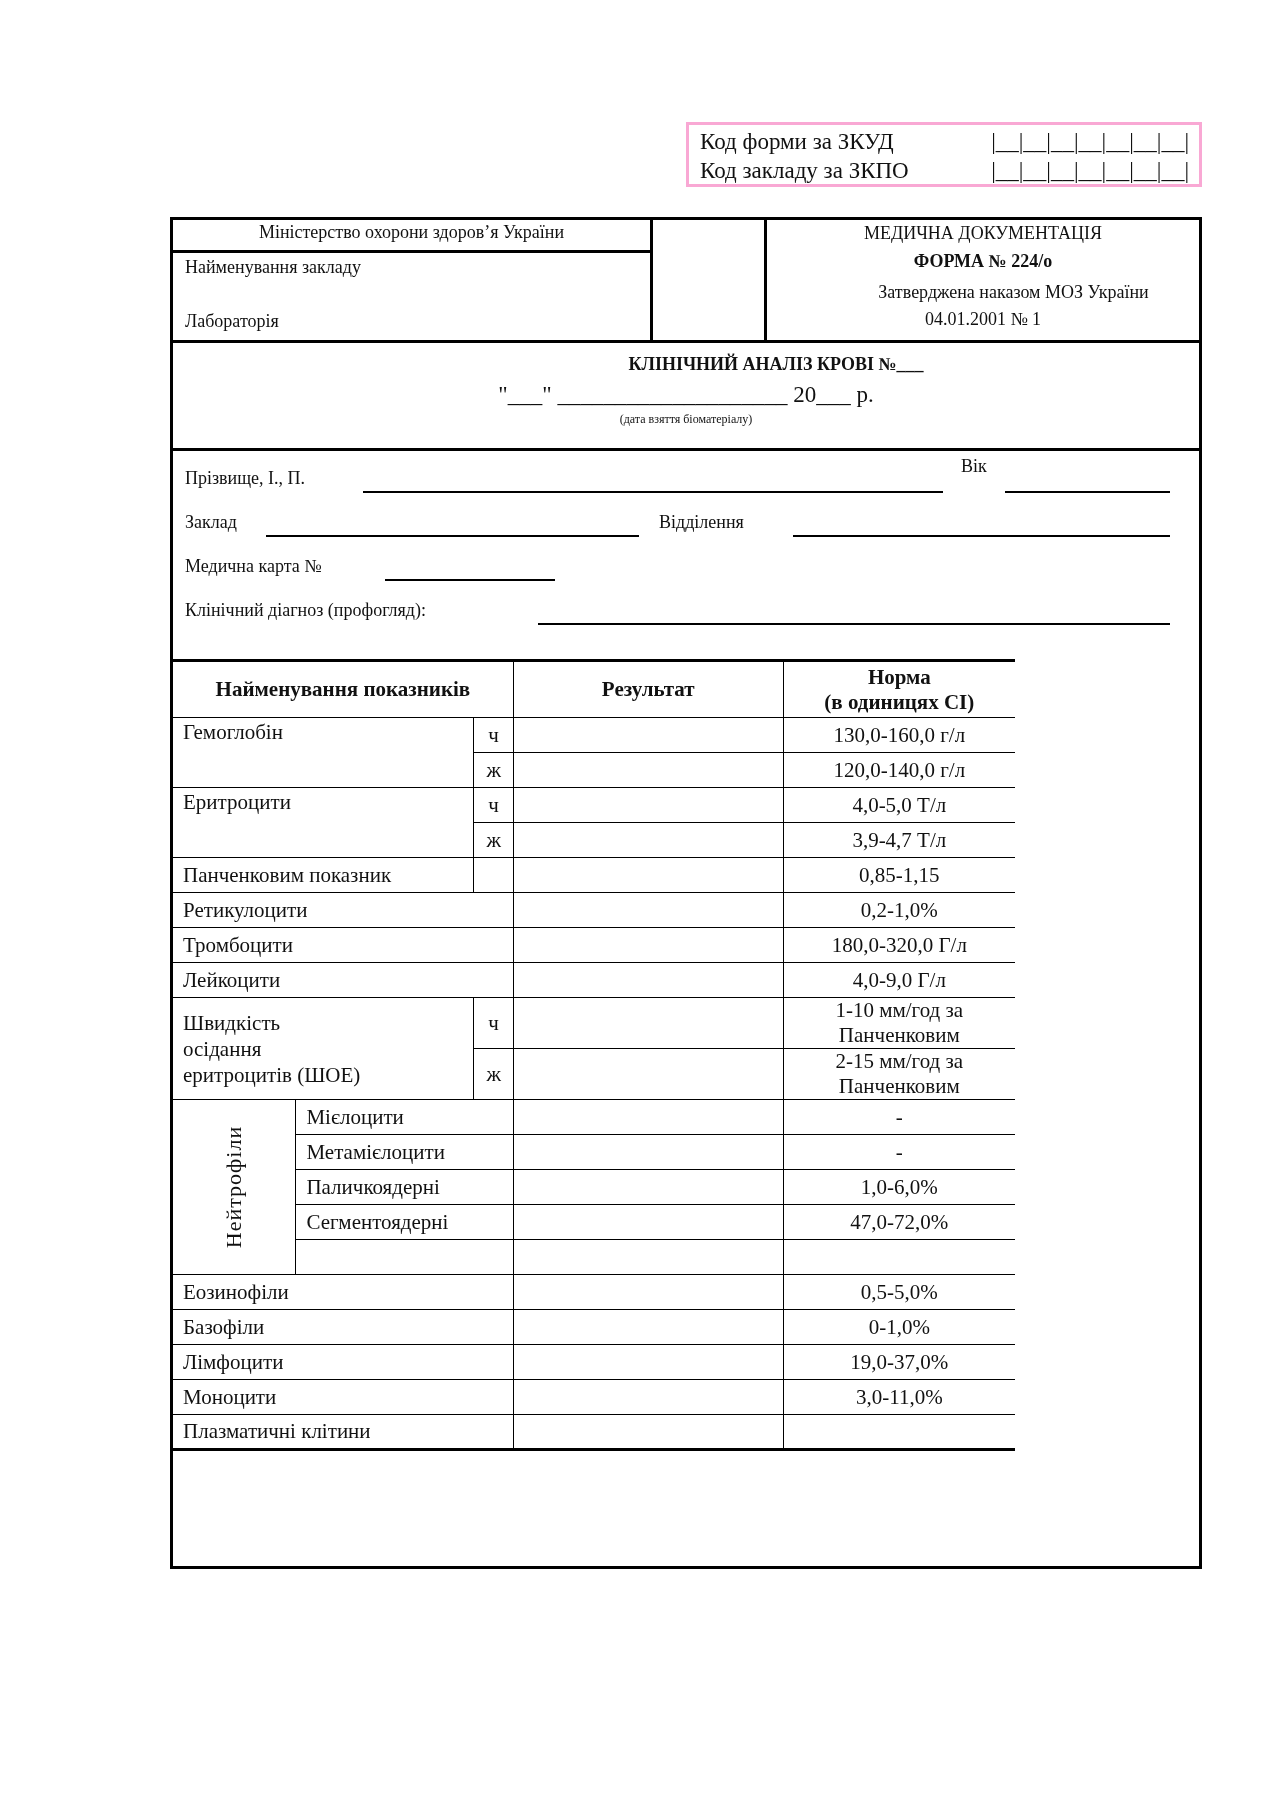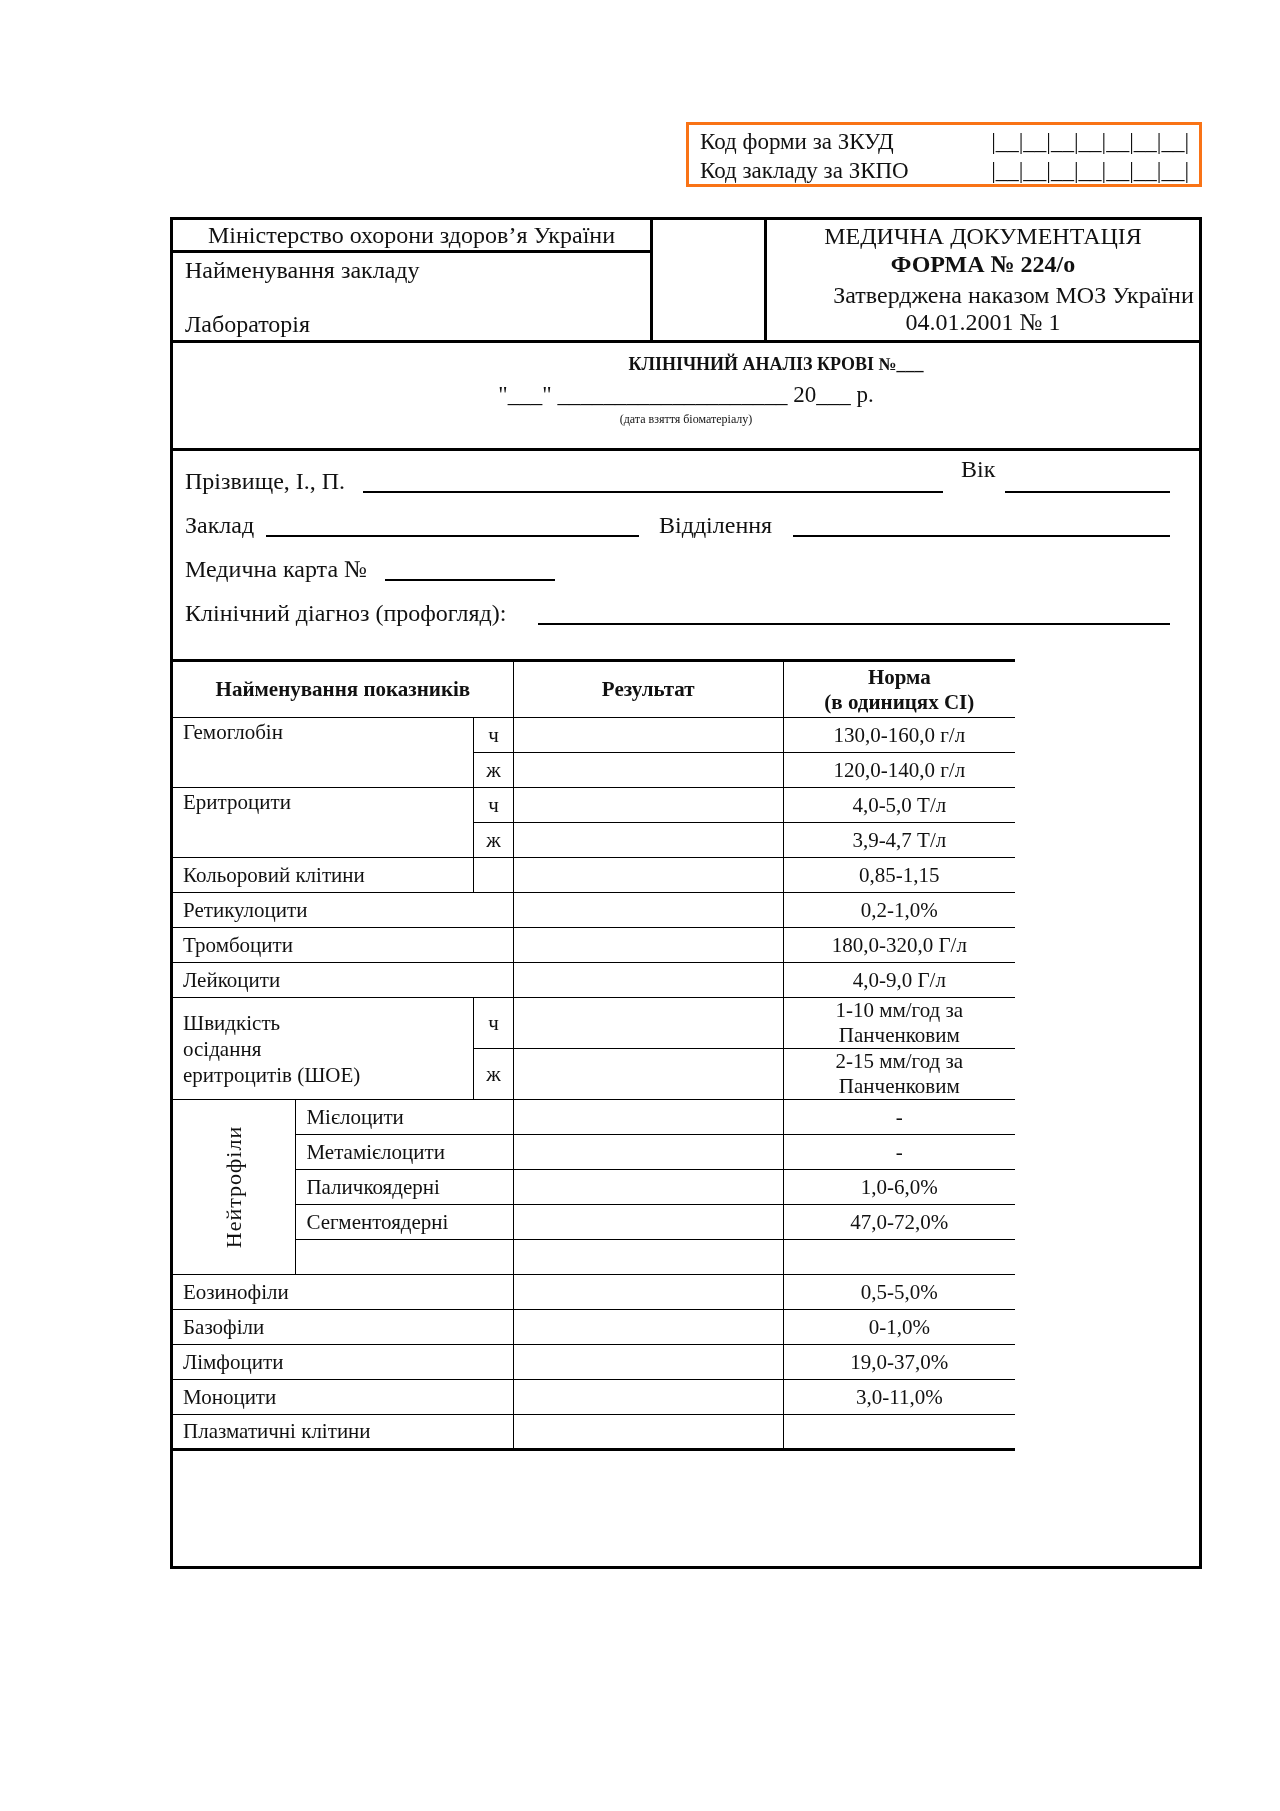--- a/index.html
+++ b/index.html
@@ -1,25 +1,25 @@
 <!DOCTYPE html>
 <html><head>
 <meta charset="utf-8">
 <style>
   html, body { margin: 0; padding: 0; background: #ffffff; }
   body { width: 1280px; height: 1811px; position: relative; font-family: "Liberation Serif", serif; color: #111; }
   .abs { position: absolute; box-sizing: border-box; }
-  .codebox { left: 686px; top: 122px; width: 516px; height: 65px; border: 3px solid #f97316; font-size: 23px; line-height: 29px; padding: 2px 10px 0 11px; }
+  .codebox { left: 686px; top: 122px; width: 516px; height: 65px; border: 3px solid #f9a8d4; font-size: 23px; line-height: 29px; padding: 2px 10px 0 11px; }
   .codebox .row { display: flex; justify-content: space-between; white-space: pre; }
   .codebox .slots { letter-spacing: 0; }
 
   .main { left: 170px; top: 217px; width: 1032px; height: 1352px; border: 3px solid #000; }
   .hline { position: absolute; left: 0; right: 0; background: #000; }
   .vline { position: absolute; top: 0; background: #000; }
-  .txt { position: absolute; font-size: 24px; white-space: nowrap; }
+  .txt { position: absolute; font-size: 18px; white-space: nowrap; }
   .c { text-align: center; }
 
   table.an { position: absolute; left: 0; top: 439px; width: 842px; border-collapse: collapse; font-size: 21px; }
   table.an td { border: 1px solid #000; padding: 0 10px; height: 35px; box-sizing: border-box; vertical-align: middle; }
   table.an tr.h td { height: 57px; font-weight: bold; text-align: center; border-top: 3px solid #000; }
   table.an td.norm { text-align: center; margin-top: 16px; }
   table.an td.sex { text-align: center; padding: 0; }
   table.an td.top { vertical-align: top; padding-top: 2px; }
   table.an td.vert { padding: 0; text-align: center; width: 56px; }
   table.an td.vert span { display: inline-block; transform: rotate(-90deg); white-space: nowrap; font-size: 22px; letter-spacing: 1px; }
@@ -114,21 +114,21 @@
       <td></td>
       <td class="norm rgt">4,0-5,0 Т/л</td>
     </tr>
     <tr>
       <td class="sex">ж</td>
       <td></td>
       <td class="norm rgt">3,9-4,7 Т/л</td>
     </tr>
 
     <tr>
-      <td colspan="2" class="lft">Кольоровий клітини</td>
+      <td colspan="2" class="lft">Панченковим показник</td>
       <td class="sex"></td>
       <td></td>
       <td class="norm rgt">0,85-1,15</td>
     </tr>
 
     <tr>
       <td colspan="3" class="lft">Ретикулоцити</td>
       <td></td>
       <td class="norm rgt">0,2-1,0%</td>
     </tr>

